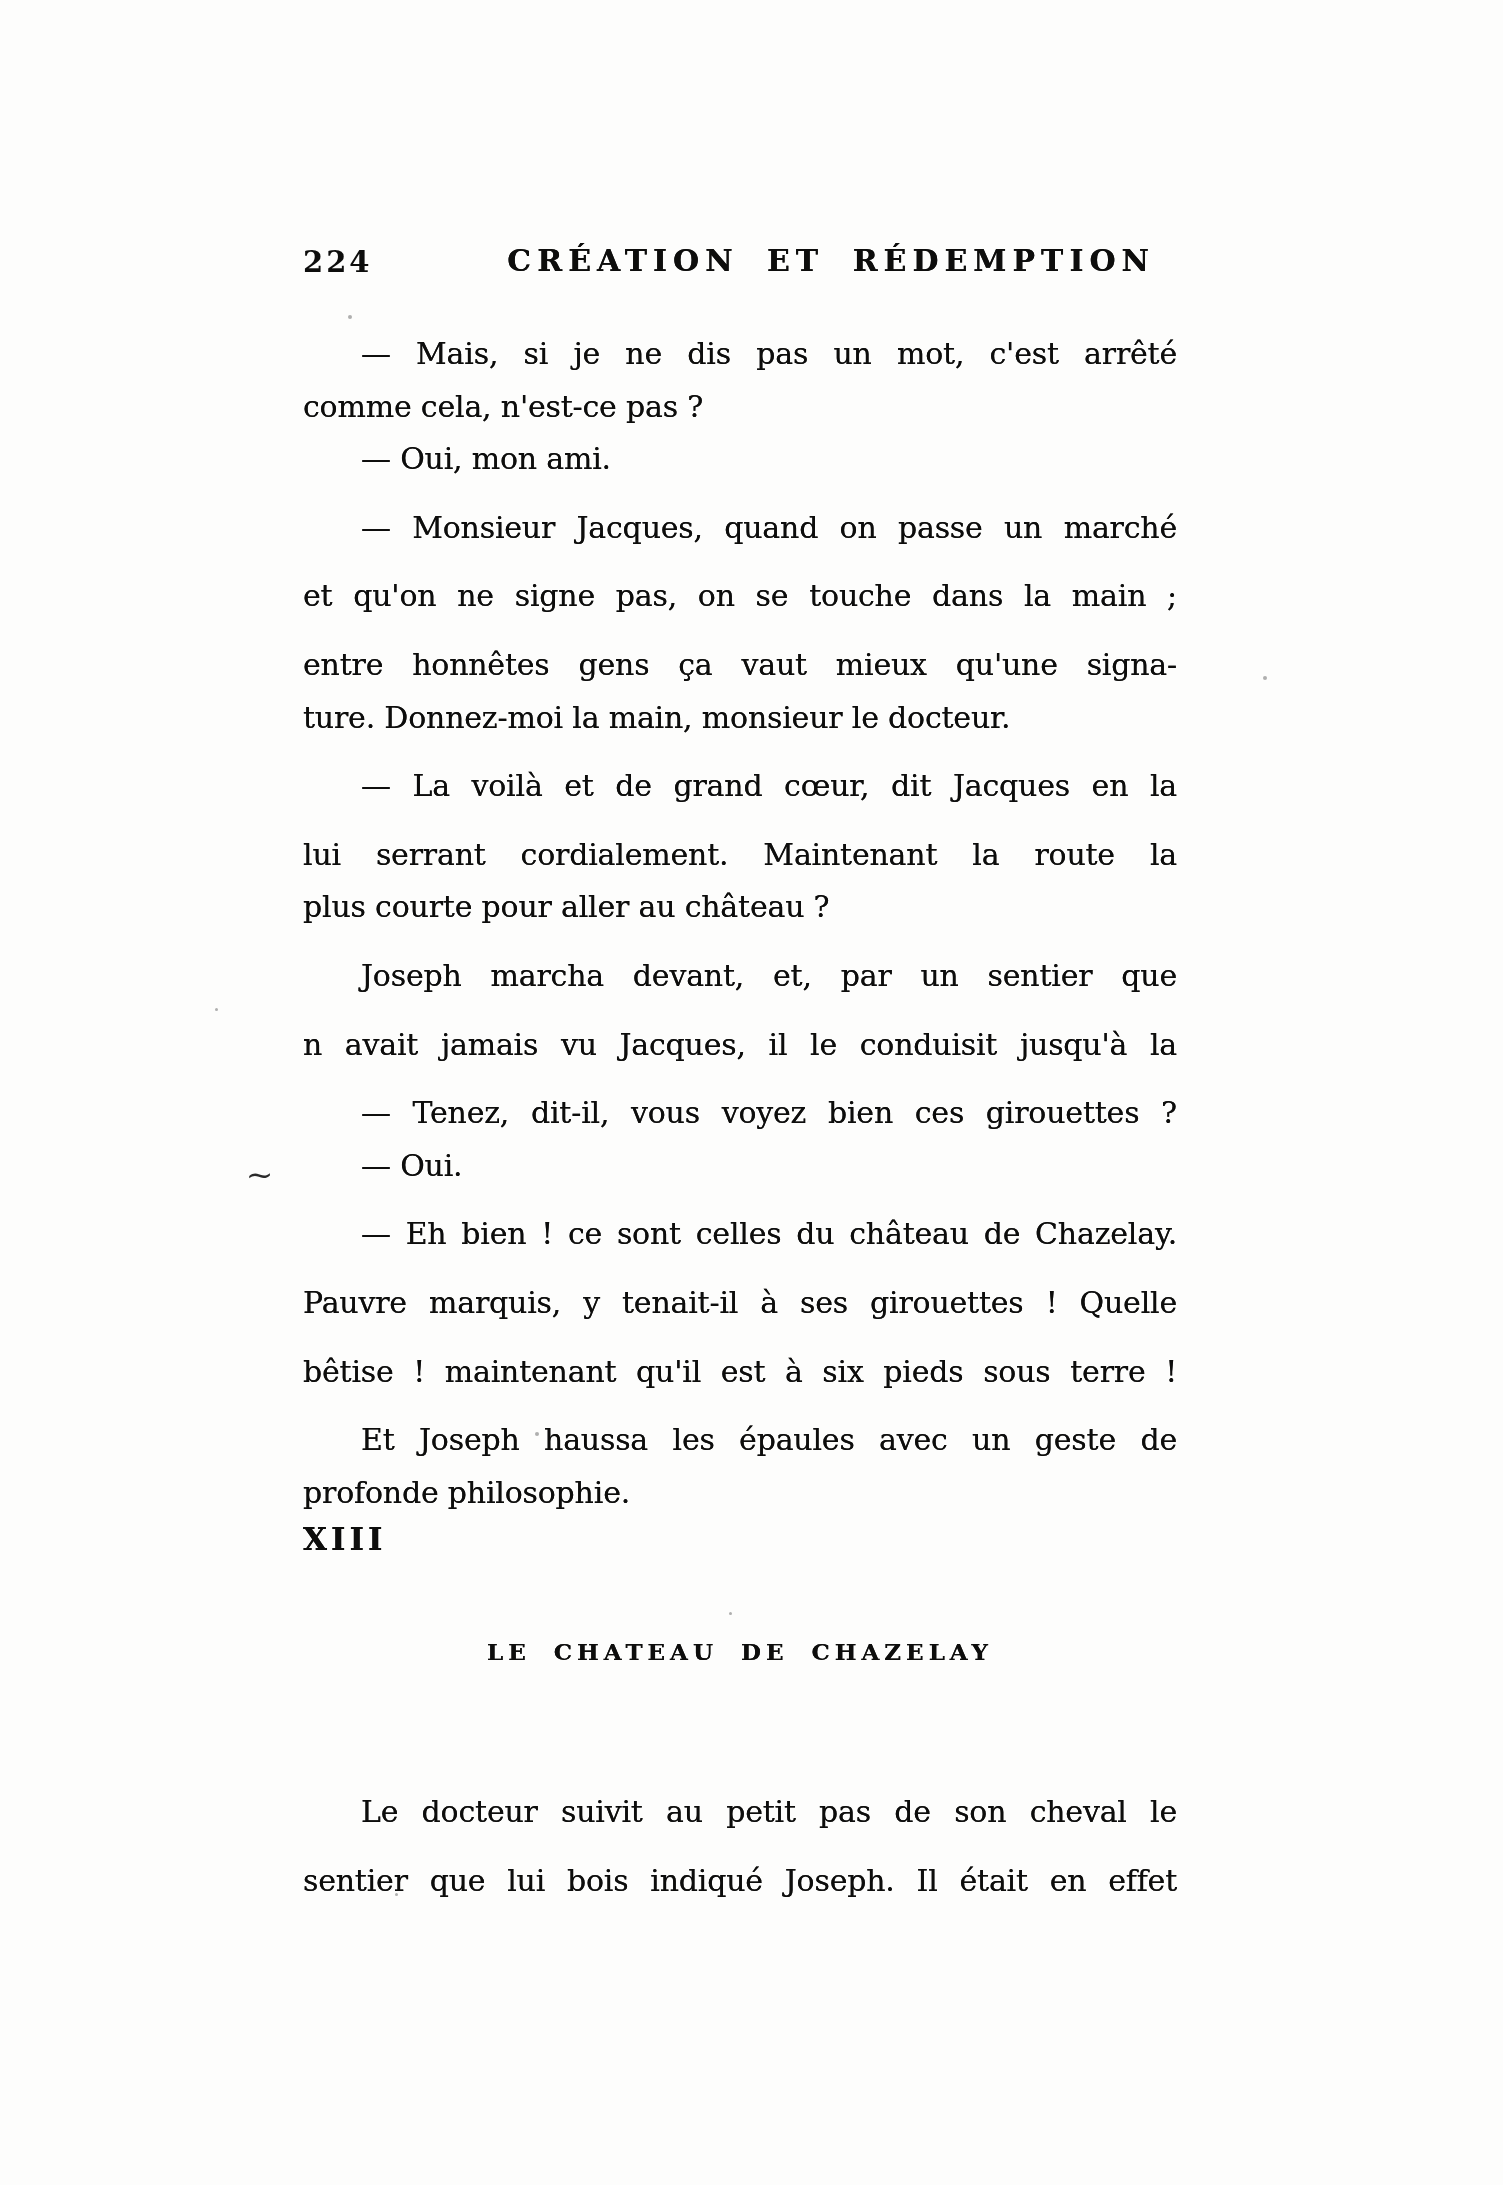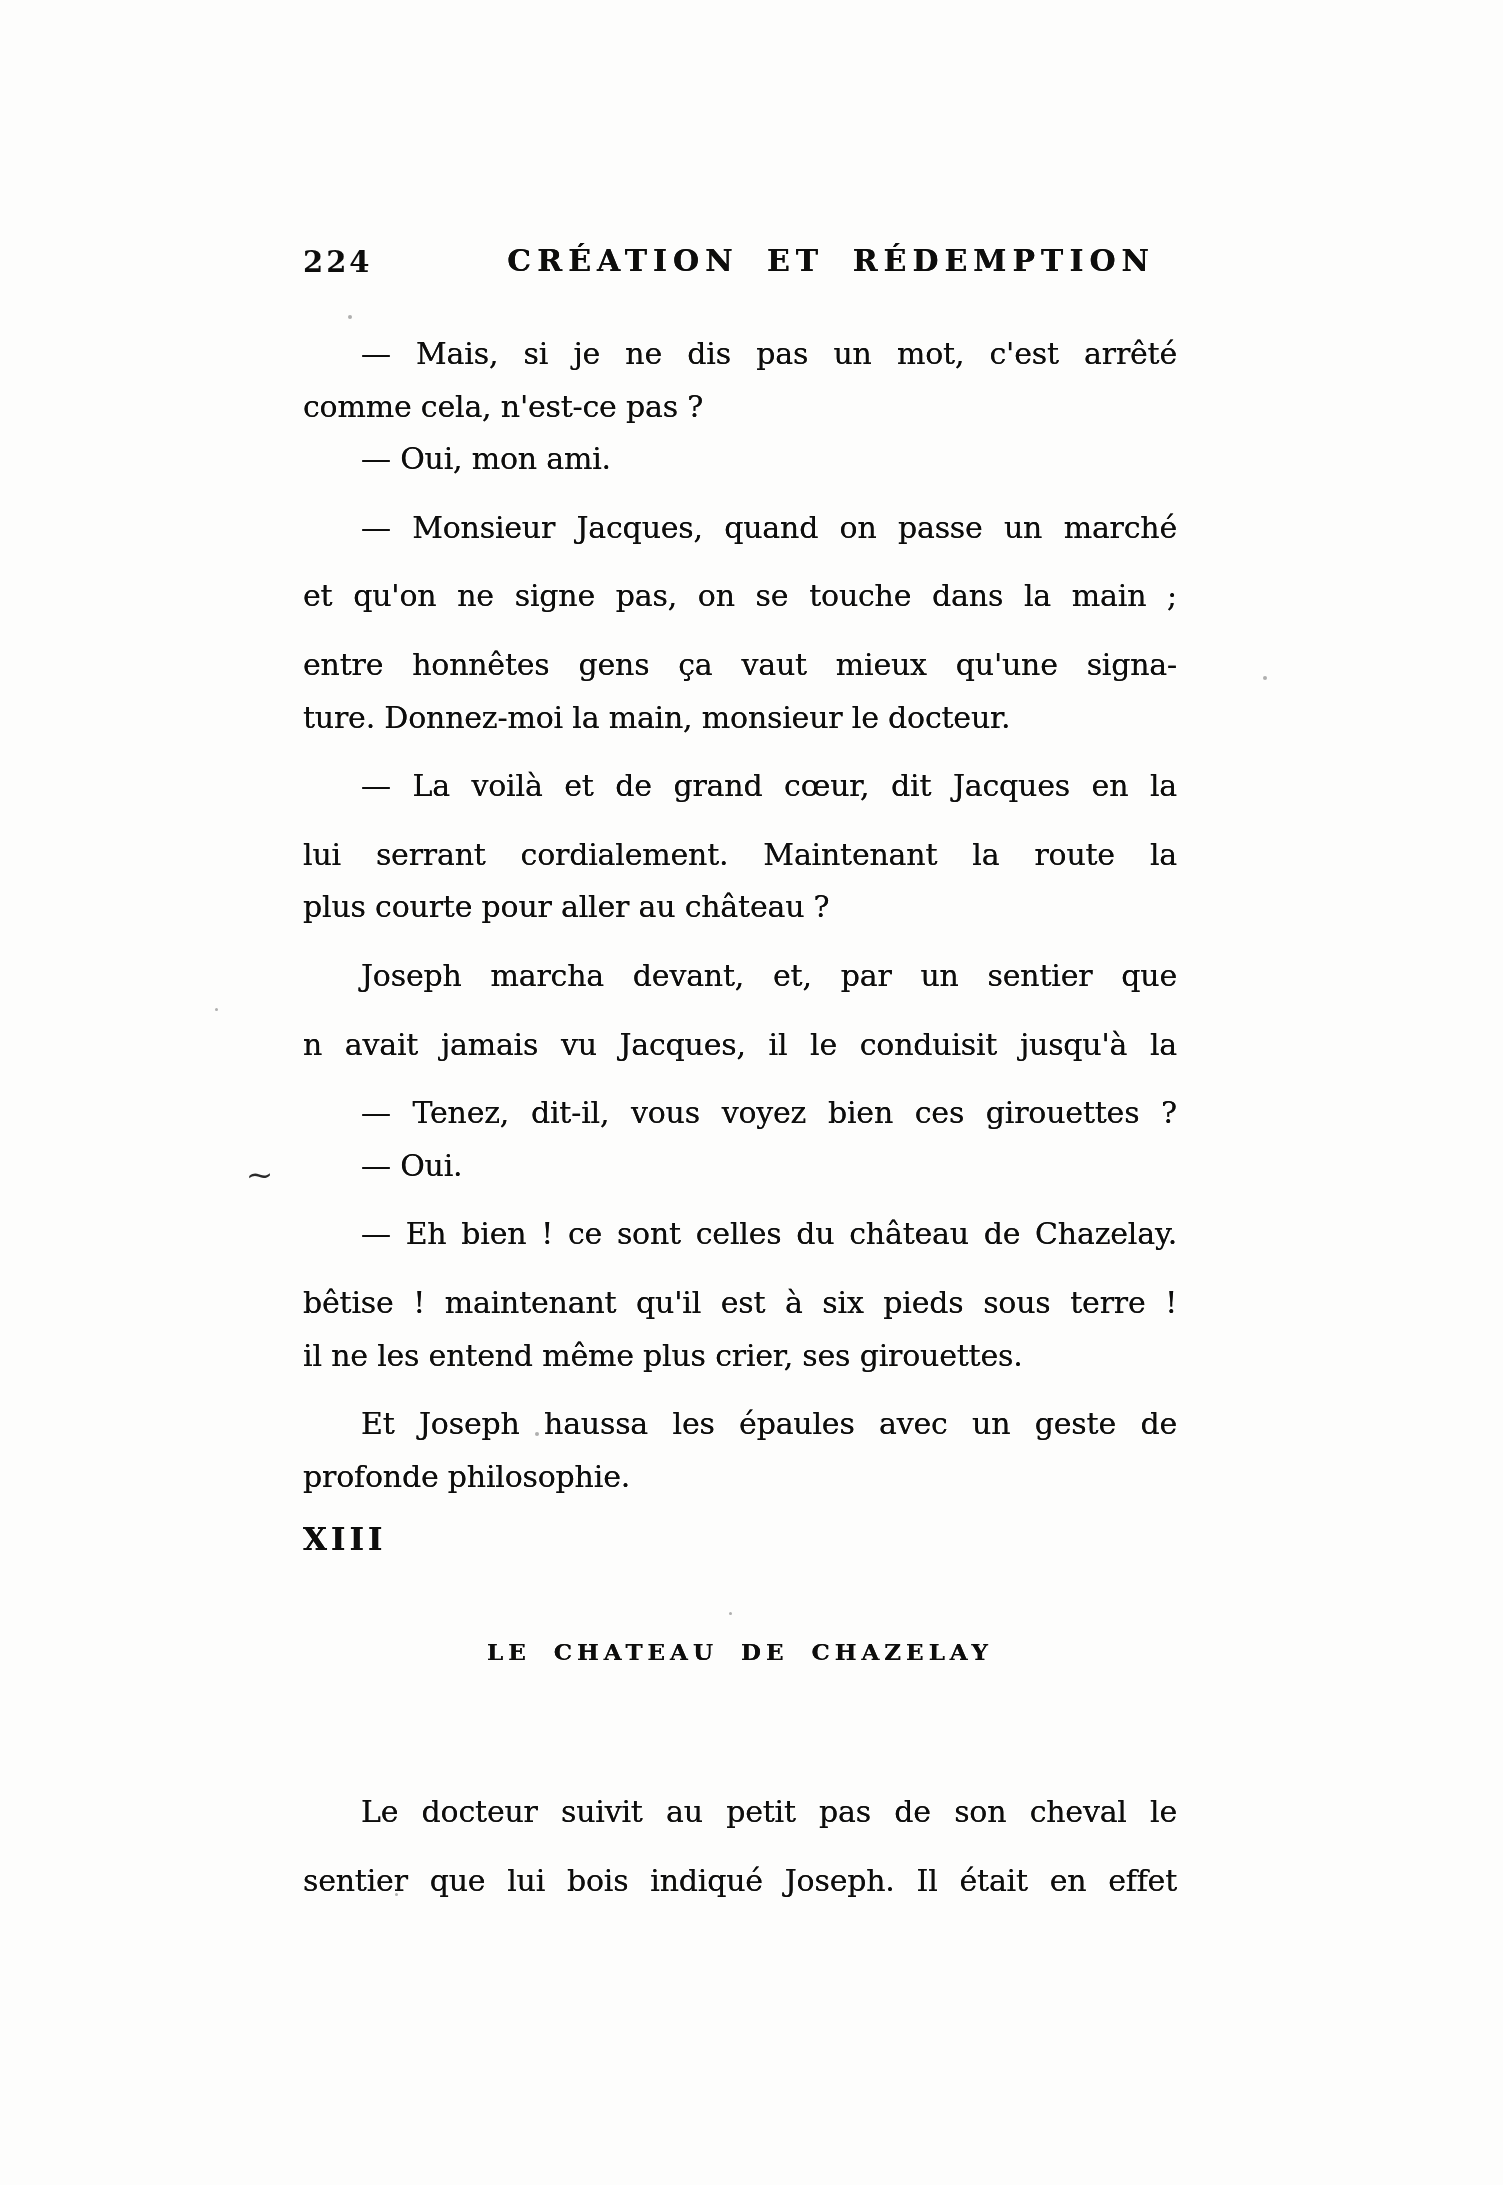--- a/index.html
+++ b/index.html
@@ -99,22 +99,22 @@
     <div class="ln j">entre honnêtes gens ça vaut mieux qu'une signa-</div>
     <div class="ln">ture. Donnez-moi la main, monsieur le docteur.</div>
     <div class="ln in j">— La voilà et de grand cœur, dit Jacques en la</div>
     <div class="ln j">lui serrant cordialement. Maintenant la route la</div>
     <div class="ln">plus courte pour aller au château ?</div>
     <div class="ln in j">Joseph marcha devant, et, par un sentier que</div>
     <div class="ln j">n avait jamais vu Jacques, il le conduisit jusqu'à la</div>
     <div class="ln in j">— Tenez, dit-il, vous voyez bien ces girouettes ?</div>
     <div class="ln in">— Oui.</div>
     <div class="ln in j">— Eh bien ! ce sont celles du château de Chazelay.</div>
+    <div class="ln j">Pauvre marquis, y tenait-il à ses girouettes ! Quelle</div>
     <div class="ln j">bêtise ! maintenant qu'il est à six pieds sous terre !</div>
-    <div class="ln">il ne les entend même plus crier, ses girouettes.</div>
     <div class="ln in j">Et Joseph haussa les épaules avec un geste de</div>
     <div class="ln">profonde philosophie.</div>
   </div>
 
   <div class="chapnum">XIII</div>
 
   <div class="chaptitle">LE CHATEAU DE CHAZELAY</div>
 
   <div class="closingblock">
     <div class="ln in j">Le docteur suivit au petit pas de son cheval le</div>

